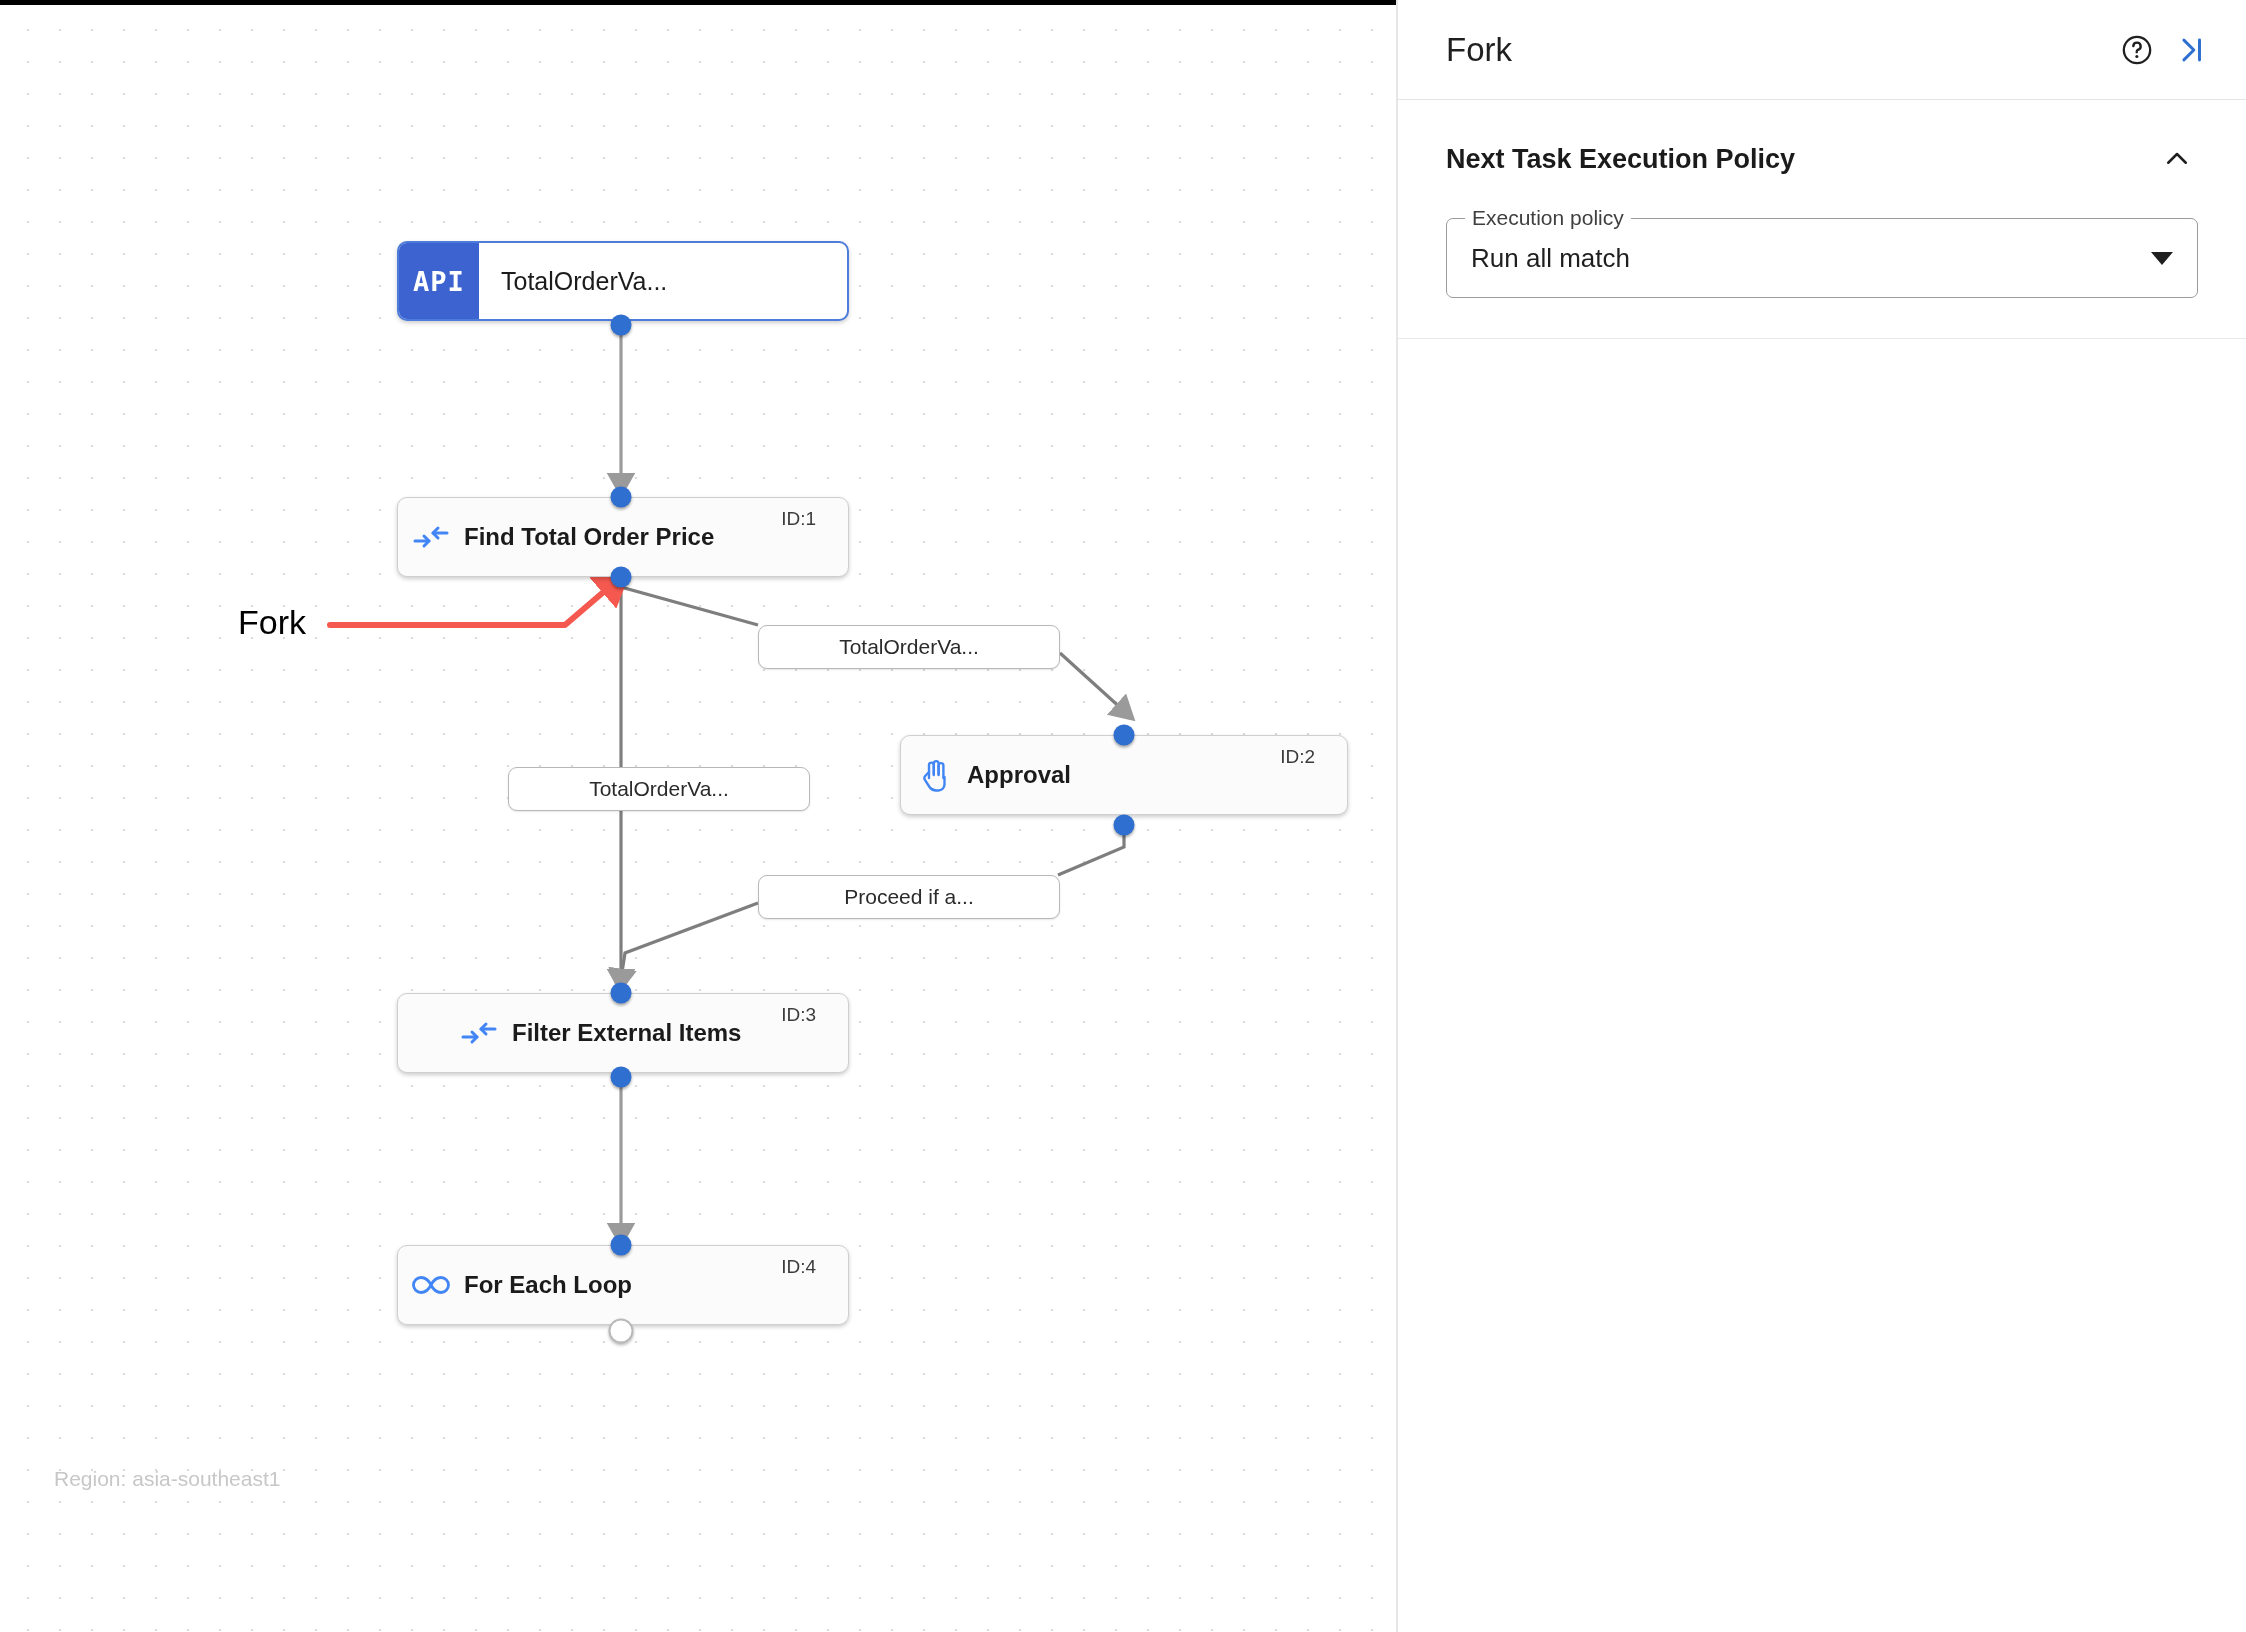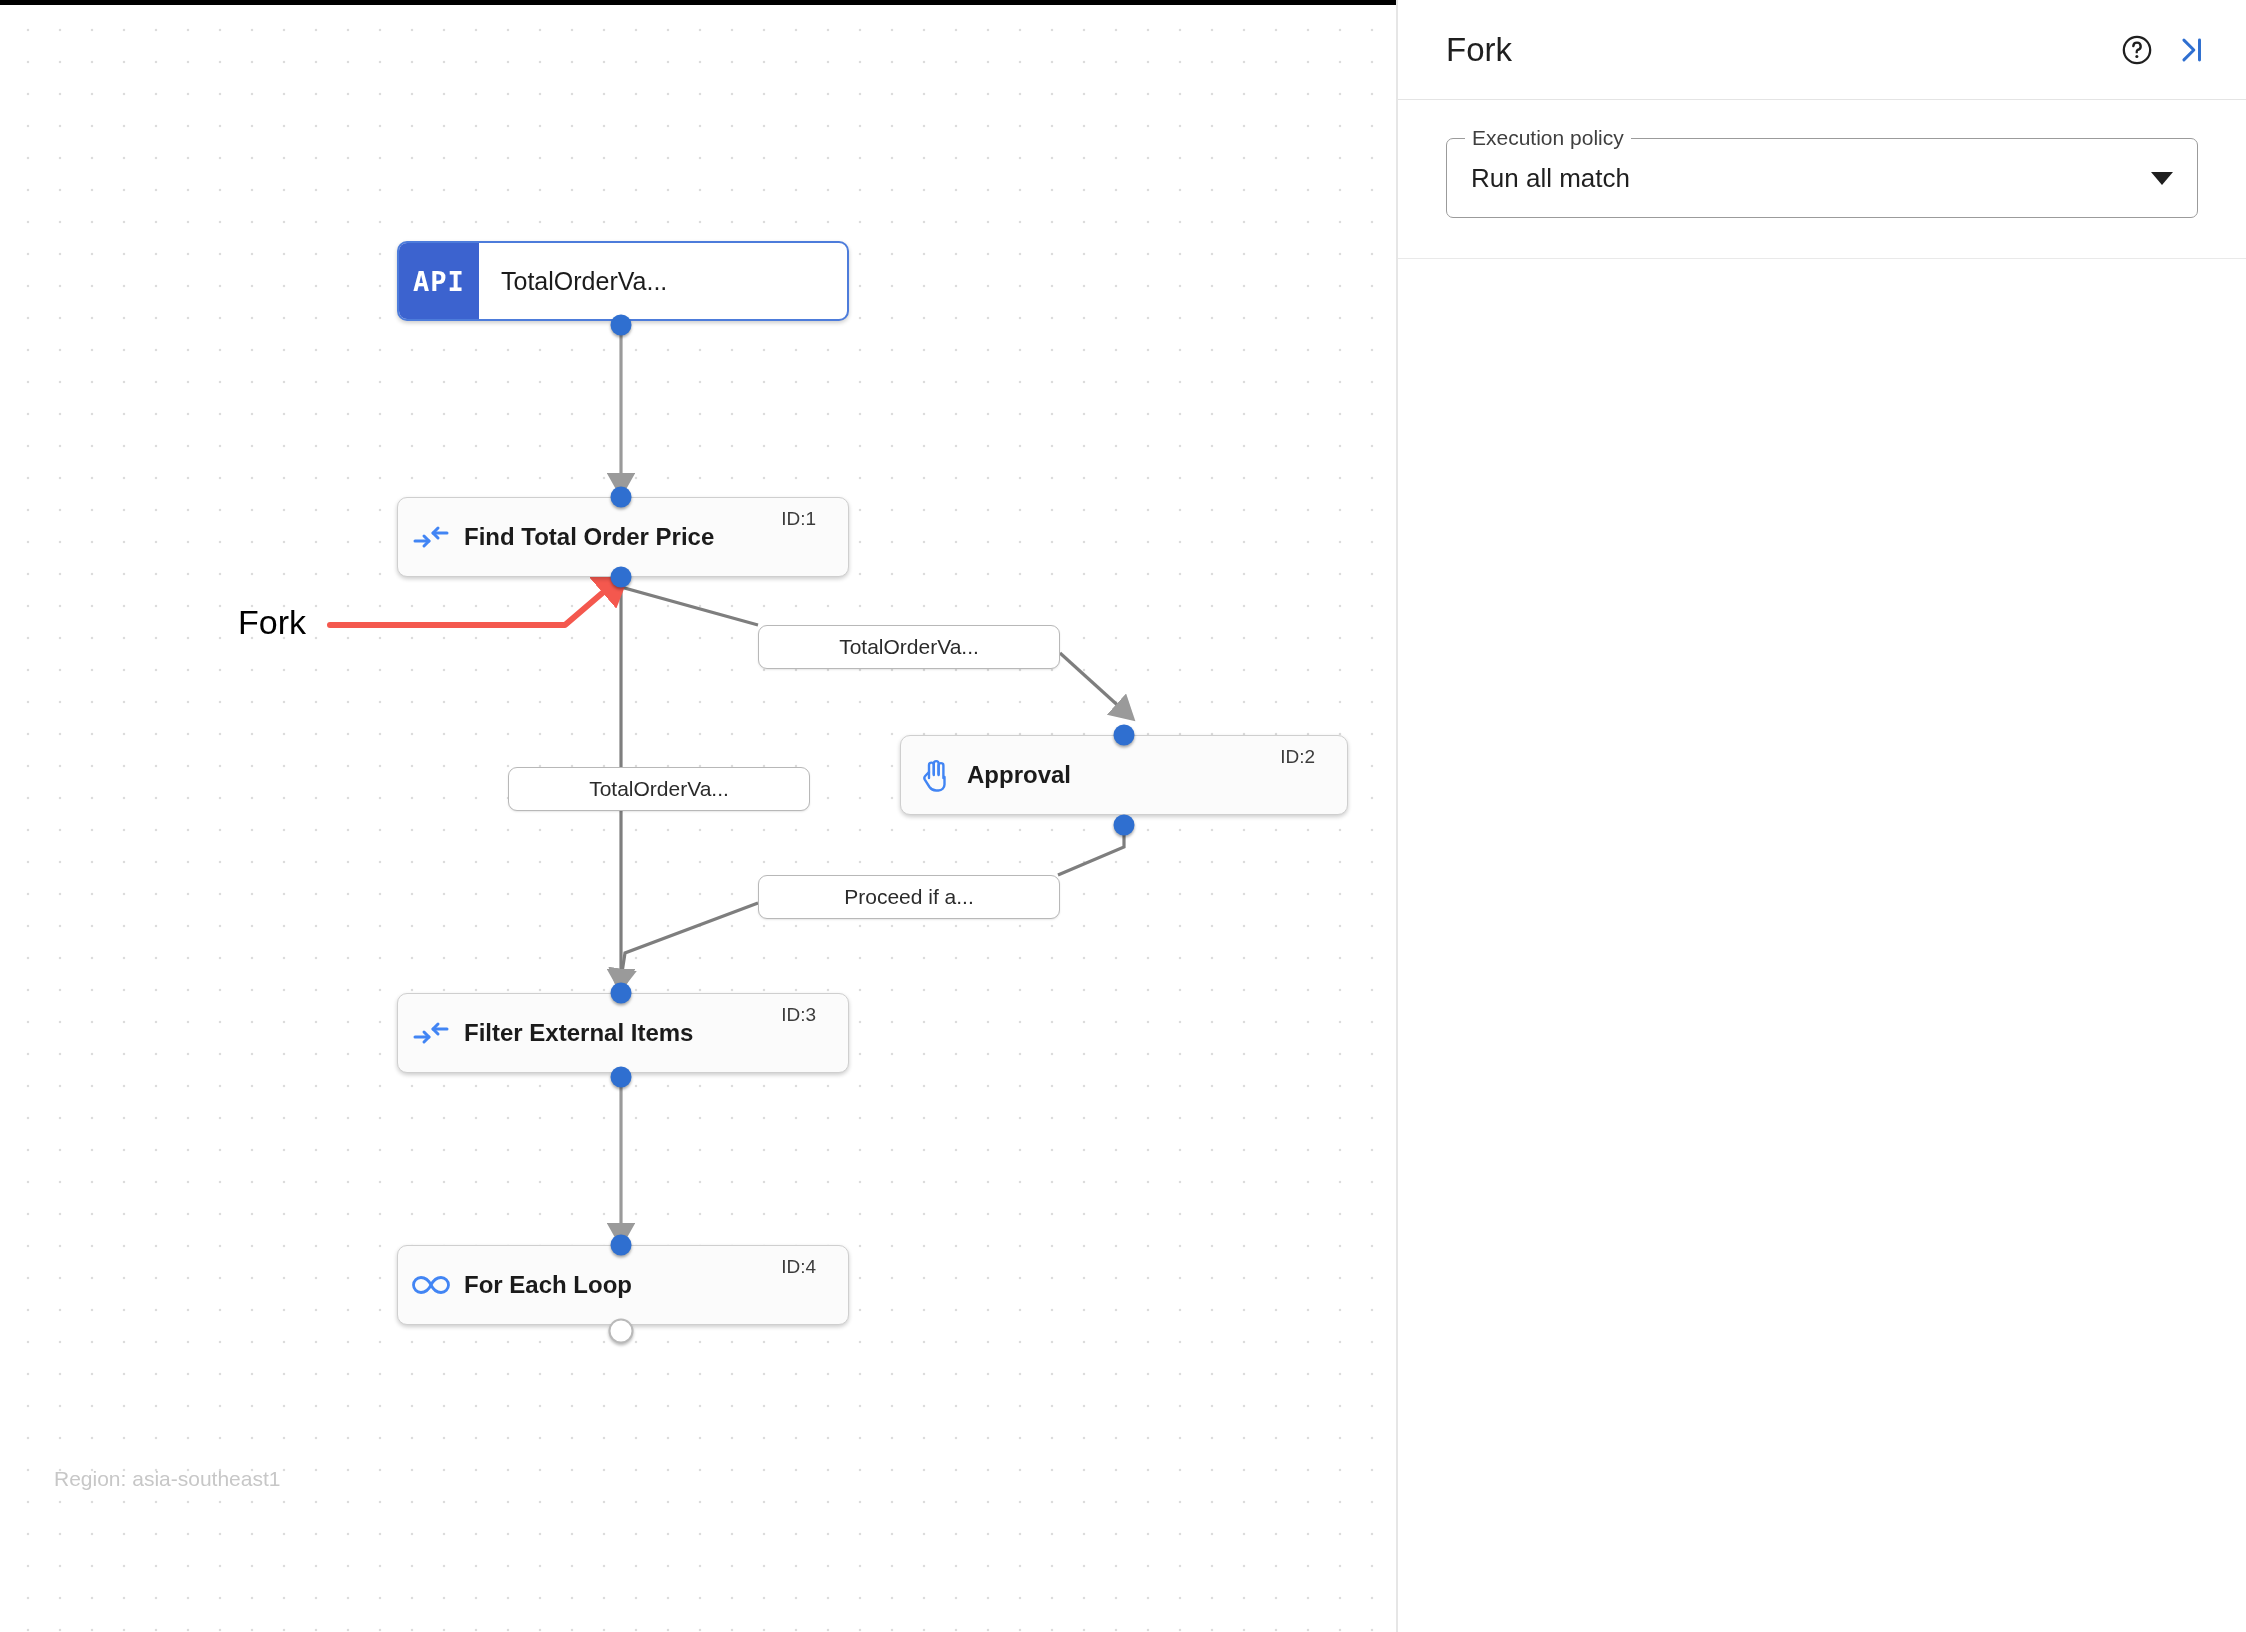--- a/index.html
+++ b/index.html
@@ -319,21 +319,21 @@
             <path d="M11,14 L7.2,18 a3,3 0 0 0 -0.4,3.6 L11.5,29 a8,8 0 0 0 6.6,3.5 h2.4 a6,6 0 0 0 6,-6 V19"></path>
           </g>
         </svg>
       </div>
       <span class="node-title">Approval</span>
       <span class="node-id">ID:2</span>
     </div>
     <div class="dot" style="left:1124px; top:730px;"></div>
     <div class="dot" style="left:1124px; top:820px;"></div>
 
-    <div class="node" style="left:397px; top:988px; width:452px; height:80px;">
+    <div class="node" style="left:397px; top:988px; width:452px; height:80px;padding-left:48px;">
       <div class="node-icon">
         <svg width="36" height="26" viewBox="0 0 36 26">
           <g fill="none" stroke="#4285f4" stroke-width="3" stroke-linecap="round" stroke-linejoin="round">
             <line x1="2" y1="17" x2="16" y2="17"></line>
             <polyline points="11,12 16,17 11,22"></polyline>
             <line x1="34" y1="9" x2="20" y2="9"></line>
             <polyline points="25,4 20,9 25,14"></polyline>
           </g>
         </svg>
       </div>
@@ -381,20 +381,28 @@
 
       <div class="hdr-icon">
         <svg width="34" height="34" viewBox="0 0 24 24">
           <polyline points="7,5 14,12 7,19" fill="none" stroke="#2f6fd0" stroke-width="2.1" stroke-linecap="round" stroke-linejoin="round"></polyline>
           <line x1="18" y1="5" x2="18" y2="19" stroke="#2f6fd0" stroke-width="2.1" stroke-linecap="round"></line>
         </svg>
       </div>
     </div>
 
     <div class="panel-section">
+      <div class="section-head">
+        <div class="section-title">Next Task Execution Policy</div>
+        <div class="chev-btn">
+          <svg width="30" height="30" viewBox="0 0 24 24">
+            <polyline points="5,15 12,8 19,15" fill="none" stroke="#1f1f1f" stroke-width="2" stroke-linecap="round" stroke-linejoin="round"></polyline>
+          </svg>
+        </div>
+      </div>
 
       <div class="mdc-select">
         <span class="mdc-select-label">Execution policy</span>
         <span class="mdc-select-value">Run all match</span>
         <span class="caret"></span>
       </div>
     </div>
 
   </div>
 </div>

